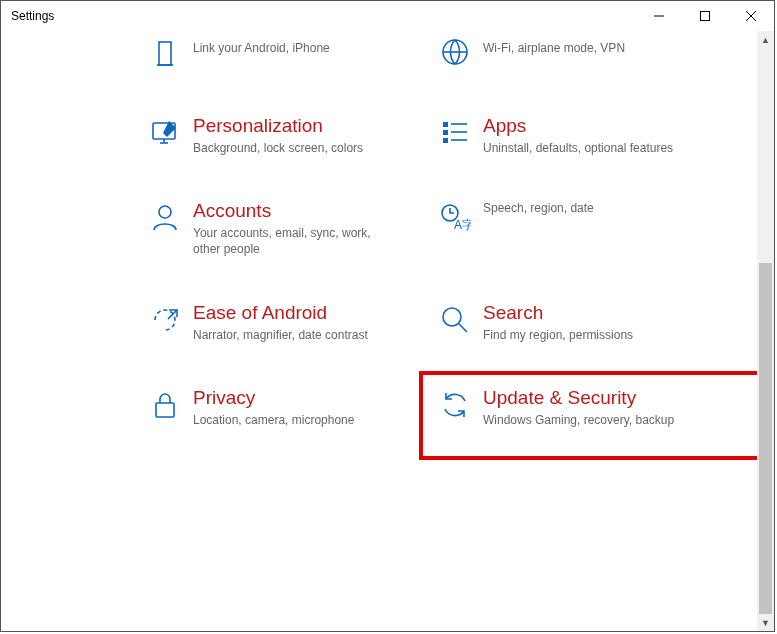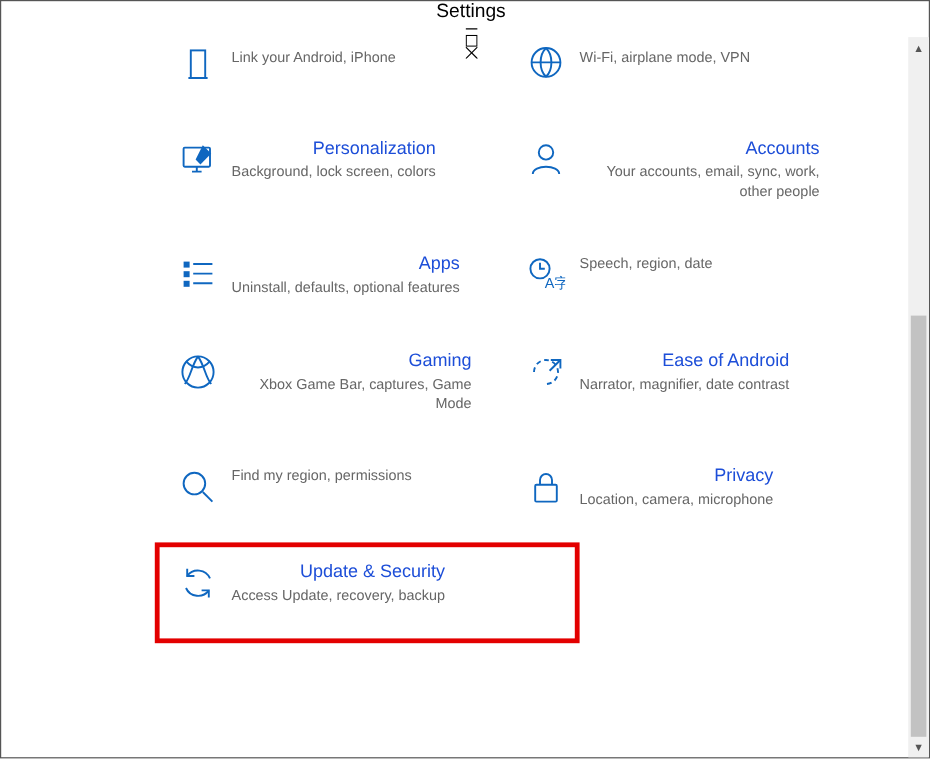--- a/index.html
+++ b/index.html
@@ -17,24 +17,23 @@
     width: 775px;
     height: 632px;
     box-sizing: border-box;
     position: relative;
     background: #fff;
   }
   .titlebar {
     height: 30px;
     display: flex;
     align-items: center;
-    font-size: 16px;
+    font-size: 12px;
     padding-left: 10px;
     border-bottom: 0;
-    flex-direction: column;
   }
   .titlebar .title {
     flex: 1;
   }
   .winbtn {
     width: 46px;
     height: 30px;
     display: flex;
     align-items: center;
     justify-content: center;
@@ -48,21 +47,20 @@
     right: 17px; 
     overflow: hidden;
   }
   .grid {
     display: grid;
     grid-template-columns: 280px 280px;
     column-gap: 10px;
     row-gap: 44px;
     margin-left: 140px;
     margin-top: 6px;
-    text-align: right;
   }
   .item {
     display: flex;
     align-items: flex-start;
     padding: 0;
   }
   .iconcell {
     width: 48px;
     flex: 0 0 48px;
     display: flex;
@@ -75,22 +73,22 @@
     height: 32px;
     stroke: #0f67c0;
     fill: none;
     stroke-width: 1.6;
   }
   .textcell {
     padding-left: 4px;
     max-width: 200px;
   }
   .item-title {
-    font-size: 15px;
-    color: #1d4ed8;
+    font-size: 19px;
+    color: #b91c1c;
     margin-bottom: 3px;
   }
   .item-desc {
     font-size: 12px;
     color: #666;
     line-height: 1.35;
   }
   
   .highlight {
     outline: 4px solid #e30000;
@@ -205,74 +203,60 @@
         </div>
         <div class="textcell">
           <div class="item-title">Personalization</div>
           <div class="item-desc">Background, lock screen, colors</div>
         </div>
       </div>
 
       <div class="item">
         <div class="iconcell">
           <svg viewBox="0 0 32 32">
-              <circle cx="16" cy="10" r="6"></circle>
-              <path d="M5 28 C5 20 27 20 27 28"></path>
-            </svg>
-        </div>
-        <div class="textcell">
-          <div class="item-title">Accounts</div>
-          <div class="item-desc">Your accounts, email, sync, work, other people</div>
-        </div>
-      </div>
-
-      <div class="item">
-        <div class="iconcell">
-          <svg viewBox="0 0 32 32">
             <rect x="4" y="5" width="5" height="5" fill="#0f67c0" stroke="none"></rect>
               <line x1="12" y1="7" x2="28" y2="7"></line>
             <rect x="4" y="13" width="5" height="5" fill="#0f67c0" stroke="none"></rect>
               <line x1="12" y1="15" x2="28" y2="15"></line>
             <rect x="4" y="21" width="5" height="5" fill="#0f67c0" stroke="none"></rect>
               <line x1="12" y1="23" x2="28" y2="23"></line>
           </svg>
         </div>
         <div class="textcell">
           <div class="item-title">Apps</div>
           <div class="item-desc">Uninstall, defaults, optional features</div>
         </div>
       </div>
 
       <div class="item">
         <div class="iconcell">
           <svg viewBox="0 0 32 32">
+              <circle cx="16" cy="10" r="6"></circle>
+              <path d="M5 28 C5 20 27 20 27 28"></path>
+            </svg>
+        </div>
+        <div class="textcell">
+          <div class="item-title">Accounts</div>
+          <div class="item-desc">Your accounts, email, sync, work, other people</div>
+        </div>
+      </div>
+
+      <div class="item">
+        <div class="iconcell">
+          <svg viewBox="0 0 32 32">
               <circle cx="11" cy="11" r="8"></circle>
               <path d="M11 6 V11 H15"></path>
               <text x="15" y="27" font-size="12" fill="#0f67c0" stroke="none" font-family="Arial">A字</text>
             </svg>
         </div>
         <div class="textcell">
           <div class="item-desc">Speech, region, date</div>
         </div>
       </div>
 
-      <div class="item">
-        <div class="iconcell">
-          <svg viewBox="0 0 32 32">
-              <circle cx="16" cy="16" r="13"></circle>
-              <path d="M6 7 C12 14 20 14 26 7"></path>
-              <path d="M16 3 C10 12 10 20 5 26"></path>
-              <path d="M16 3 C22 12 22 20 27 26"></path>
-            </svg>
-        </div>
-        <div class="textcell">
-          <div class="item-title">Gaming</div>
-          <div class="item-desc">Xbox Game Bar, captures, Game Mode</div>
-        </div>
-      </div>
 
       <div class="item">
         <div class="iconcell">
           <svg viewBox="0 0 32 32">
               <path d="M6 16 A10 10 0 1 1 16 26" stroke-dasharray="4 3"></path>
               <path d="M20 6 L28 6 L28 13"></path>
               <line x1="28" y1="6" x2="19" y2="15"></line>
             </svg>
         </div>
         <div class="textcell">
@@ -282,20 +266,21 @@
       </div>
 
       <div class="item">
         <div class="iconcell">
           <svg viewBox="0 0 32 32">
               <circle cx="13" cy="13" r="9"></circle>
               <line x1="20" y1="20" x2="28" y2="28"></line>
             </svg>
         </div>
         <div class="textcell">
+          <div class="item-title">Search</div>
           <div class="item-desc">Find my region, permissions</div>
         </div>
       </div>
 
       <div class="item">
         <div class="iconcell">
           <svg viewBox="0 0 32 32">
               <rect x="7" y="14" width="18" height="14" rx="1"></rect>
               <path d="M11 14 V10 a5 5 0 0 1 10 0 V14"></path>
             </svg>
@@ -311,21 +296,21 @@
           <div class="iconcell">
             <svg viewBox="0 0 32 32">
                 <path d="M26 12 A11 11 0 0 0 7 10"></path>
                 <polyline points="7,4 7,10 13,10"></polyline>
                 <path d="M6 20 A11 11 0 0 0 25 22"></path>
                 <polyline points="25,28 25,22 19,22"></polyline>
               </svg>
           </div>
           <div class="textcell">
             <div class="item-title">Update &amp; Security</div>
-            <div class="item-desc">Access Update, recovery, backup</div>
+            <div class="item-desc">Windows Gaming, recovery, backup</div>
           </div>
         </div>
       </div>
 
     </div>
   </div>
 
   <div class="scrollbar">
     <div class="sb-btn">▲</div>
     <div class="sb-track">

